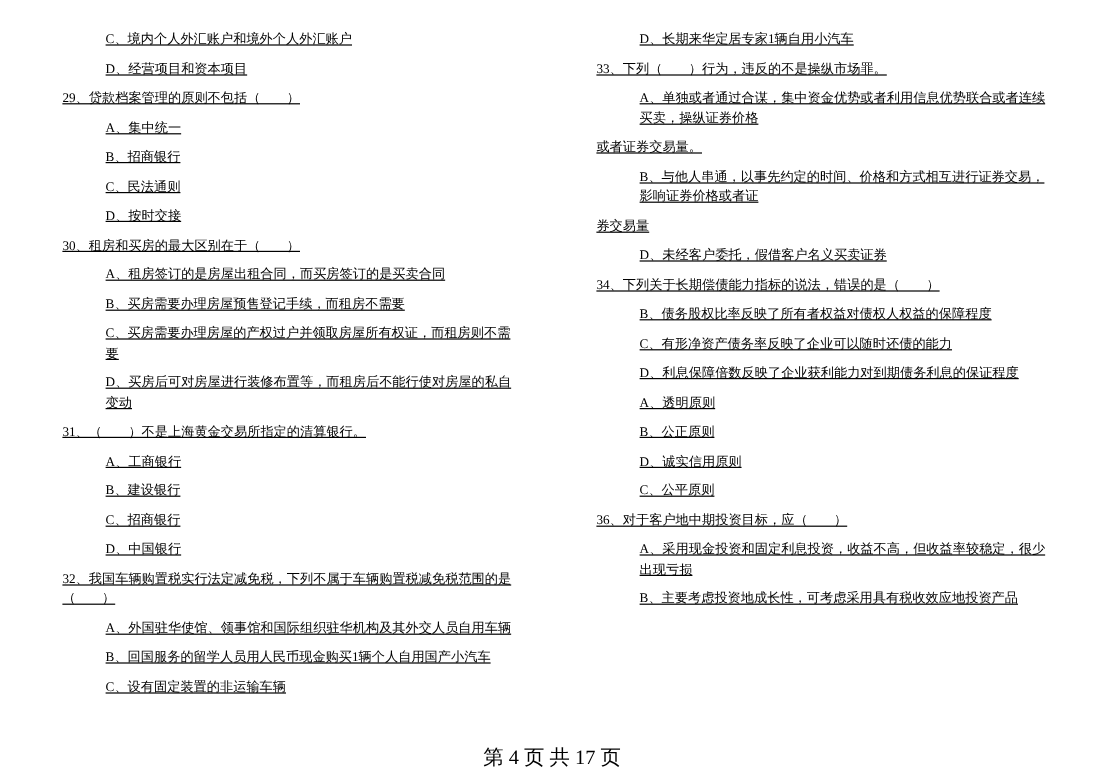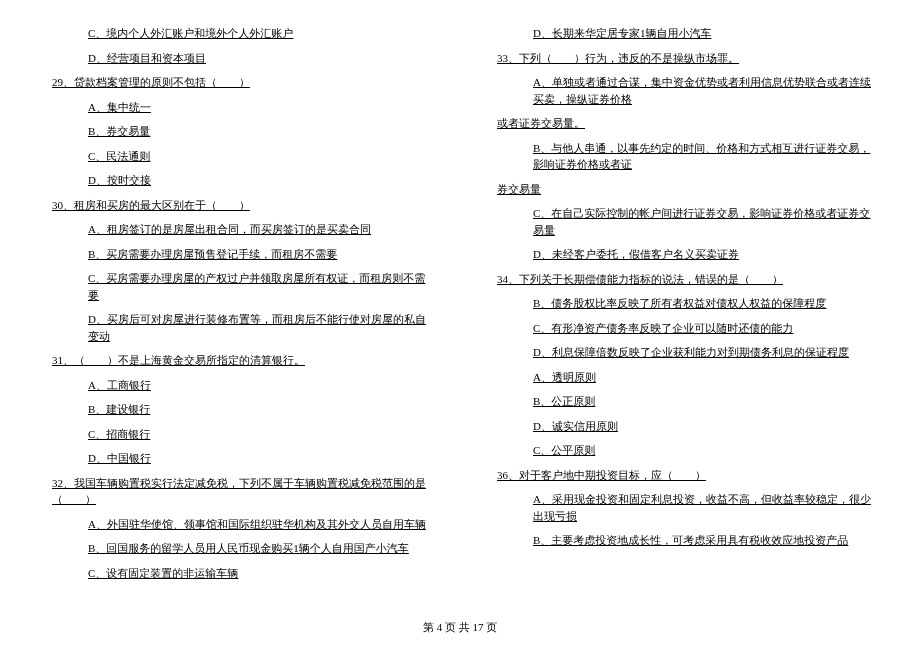--- a/index.html
+++ b/index.html
@@ -30,33 +30,33 @@
     padding-left: 48px;
   }
   .q {
     padding-left: 12px;
   }
   .cont {
     padding-left: 12px;
   }
   .footer {
     text-align: center;
-    font-size: 11px;
+    font-size: 17px;
     padding-top: 5px;
   }
 </style>
 </head>
 <body>
 
 <div class="page" id="page">
     <p class="line opt">C、境内个人外汇账户和境外个人外汇账户</p>
     <p class="line opt">D、经营项目和资本项目</p>
     <p class="line q">29、贷款档案管理的原则不包括（　　）</p>
     <p class="line opt">A、集中统一</p>
-    <p class="line opt">B、券交易量</p>
+    <p class="line opt">B、招商银行</p>
     <p class="line opt">C、民法通则</p>
     <p class="line opt">D、按时交接</p>
     <p class="line q">30、租房和买房的最大区别在于（　　）</p>
     <p class="line opt">A、租房签订的是房屋出租合同，而买房签订的是买卖合同</p>
     <p class="line opt">B、买房需要办理房屋预售登记手续，而租房不需要</p>
     <p class="line opt">C、买房需要办理房屋的产权过户并领取房屋所有权证，而租房则不需要</p>
     <p class="line opt">D、买房后可对房屋进行装修布置等，而租房后不能行使对房屋的私自变动</p>
     <p class="line q">31、（　　）不是上海黄金交易所指定的清算银行。</p>
     <p class="line opt">A、工商银行</p>
     <p class="line opt">B、建设银行</p>
@@ -65,21 +65,20 @@
     <p class="line q">32、我国车辆购置税实行法定减免税，下列不属于车辆购置税减免税范围的是（　　）</p>
     <p class="line opt">A、外国驻华使馆、领事馆和国际组织驻华机构及其外交人员自用车辆</p>
     <p class="line opt">B、回国服务的留学人员用人民币现金购买1辆个人自用国产小汽车</p>
     <p class="line opt">C、设有固定装置的非运输车辆</p>
     <p class="line opt">D、长期来华定居专家1辆自用小汽车</p>
     <p class="line q">33、下列（　　）行为，违反的不是操纵市场罪。</p>
     <p class="line opt">A、单独或者通过合谋，集中资金优势或者利用信息优势联合或者连续买卖，操纵证券价格</p>
     <p class="line cont">或者证券交易量。</p>
     <p class="line opt">B、与他人串通，以事先约定的时间、价格和方式相互进行证券交易，影响证券价格或者证</p>
     <p class="line cont">券交易量</p>
-    <p class="line opt">C、在自己实际控制的帐户间进行证券交易，影响证券价格或者证券交易量</p>
     <p class="line opt">D、未经客户委托，假借客户名义买卖证券</p>
     <p class="line q">34、下列关于长期偿债能力指标的说法，错误的是（　　）</p>
     <p class="line opt">B、债务股权比率反映了所有者权益对债权人权益的保障程度</p>
     <p class="line opt">C、有形净资产债务率反映了企业可以随时还债的能力</p>
     <p class="line opt">D、利息保障倍数反映了企业获利能力对到期债务利息的保证程度</p>
     <p class="line opt">A、透明原则</p>
     <p class="line opt">B、公正原则</p>
     <p class="line opt">D、诚实信用原则</p>
     <p class="line opt">C、公平原则</p>
     <p class="line q">36、对于客户地中期投资目标，应（　　）</p>

